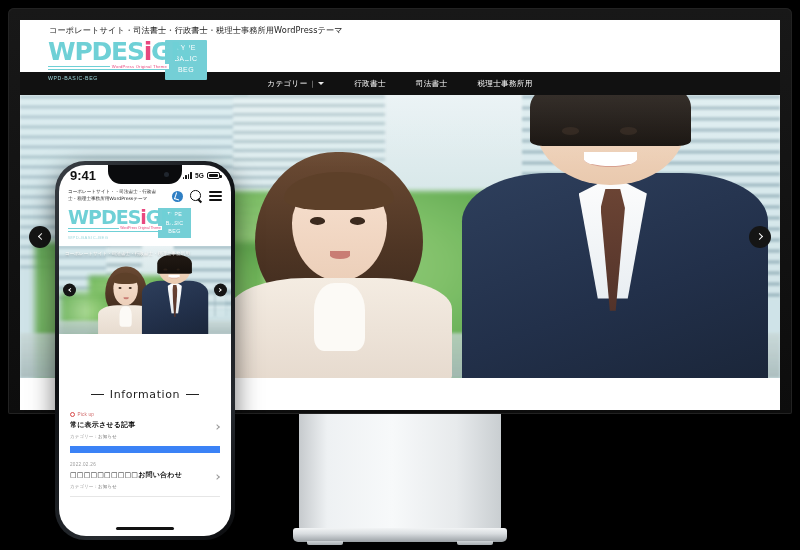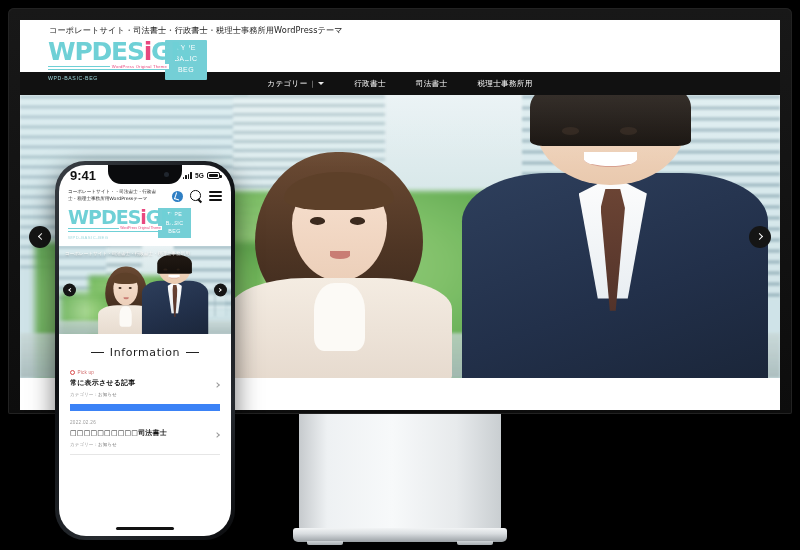--- a/index.html
+++ b/index.html
@@ -329,21 +329,21 @@
   }
   .ph-arrow{
     position:absolute; top:50%; transform:translateY(-50%); width:13px;height:13px;
     border-radius:50%; background:#151515; display:flex;align-items:center;justify-content:center; z-index:4;
   }
   .ph-arrow.left{ left:4px; } .ph-arrow.right{ right:4px; }
   .ph-arrow i{ width:3px;height:3px;border-top:1.2px solid #fff;border-right:1.2px solid #fff; display:block; }
   .ph-arrow.left i{ transform:rotate(-135deg); margin-left:1.5px; }
   .ph-arrow.right i{ transform:rotate(45deg); margin-right:1.5px; }
 
-  .ph-info{ padding:12px 11px 0; background:#fff; }
+  .ph-info{ padding:12px 11px 0; background:#fff;margin-top:42px; }
   .info-title{
     display:flex; align-items:center; justify-content:center; gap:6px;
     font-size:11px; color:#1d1d1d; letter-spacing:.6px; margin-bottom:11px;
     font-family:"DejaVu Sans","Liberation Sans",sans-serif;
   }
   .info-title b{ font-weight:400; }
   .info-title .dash{ width:13px;height:1px;background:#222; display:block; }
 
   .news{ border-bottom:7px solid #3b82f6; padding:0 0 7px; margin-bottom:9px; position:relative; }
   .news:last-child{ border-bottom:1px solid #e6e6e6; }
@@ -559,21 +559,21 @@
             <span class="pickup-ring"></span>
             <span class="pickup-txt">Pick up</span>
           </div>
           <div class="news-title">常に表示させる記事</div>
           <div class="news-cat"><span>カテゴリー：</span><b>お知らせ</b></div>
           <span class="news-chev"></span>
         </div>
 
         <div class="news">
           <div class="news-date">2022.02.26</div>
-          <div class="news-title">□□□□□□□□□□司法書士</div>
+          <div class="news-title">□□□□□□□□□□お問い合わせ</div>
           <div class="news-cat"><span>カテゴリー：</span><b>お知らせ</b></div>
           <span class="news-chev"></span>
         </div>
       </div>
 
       <div class="home-ind"></div>
     </div>
   </div>
 
 </div>

